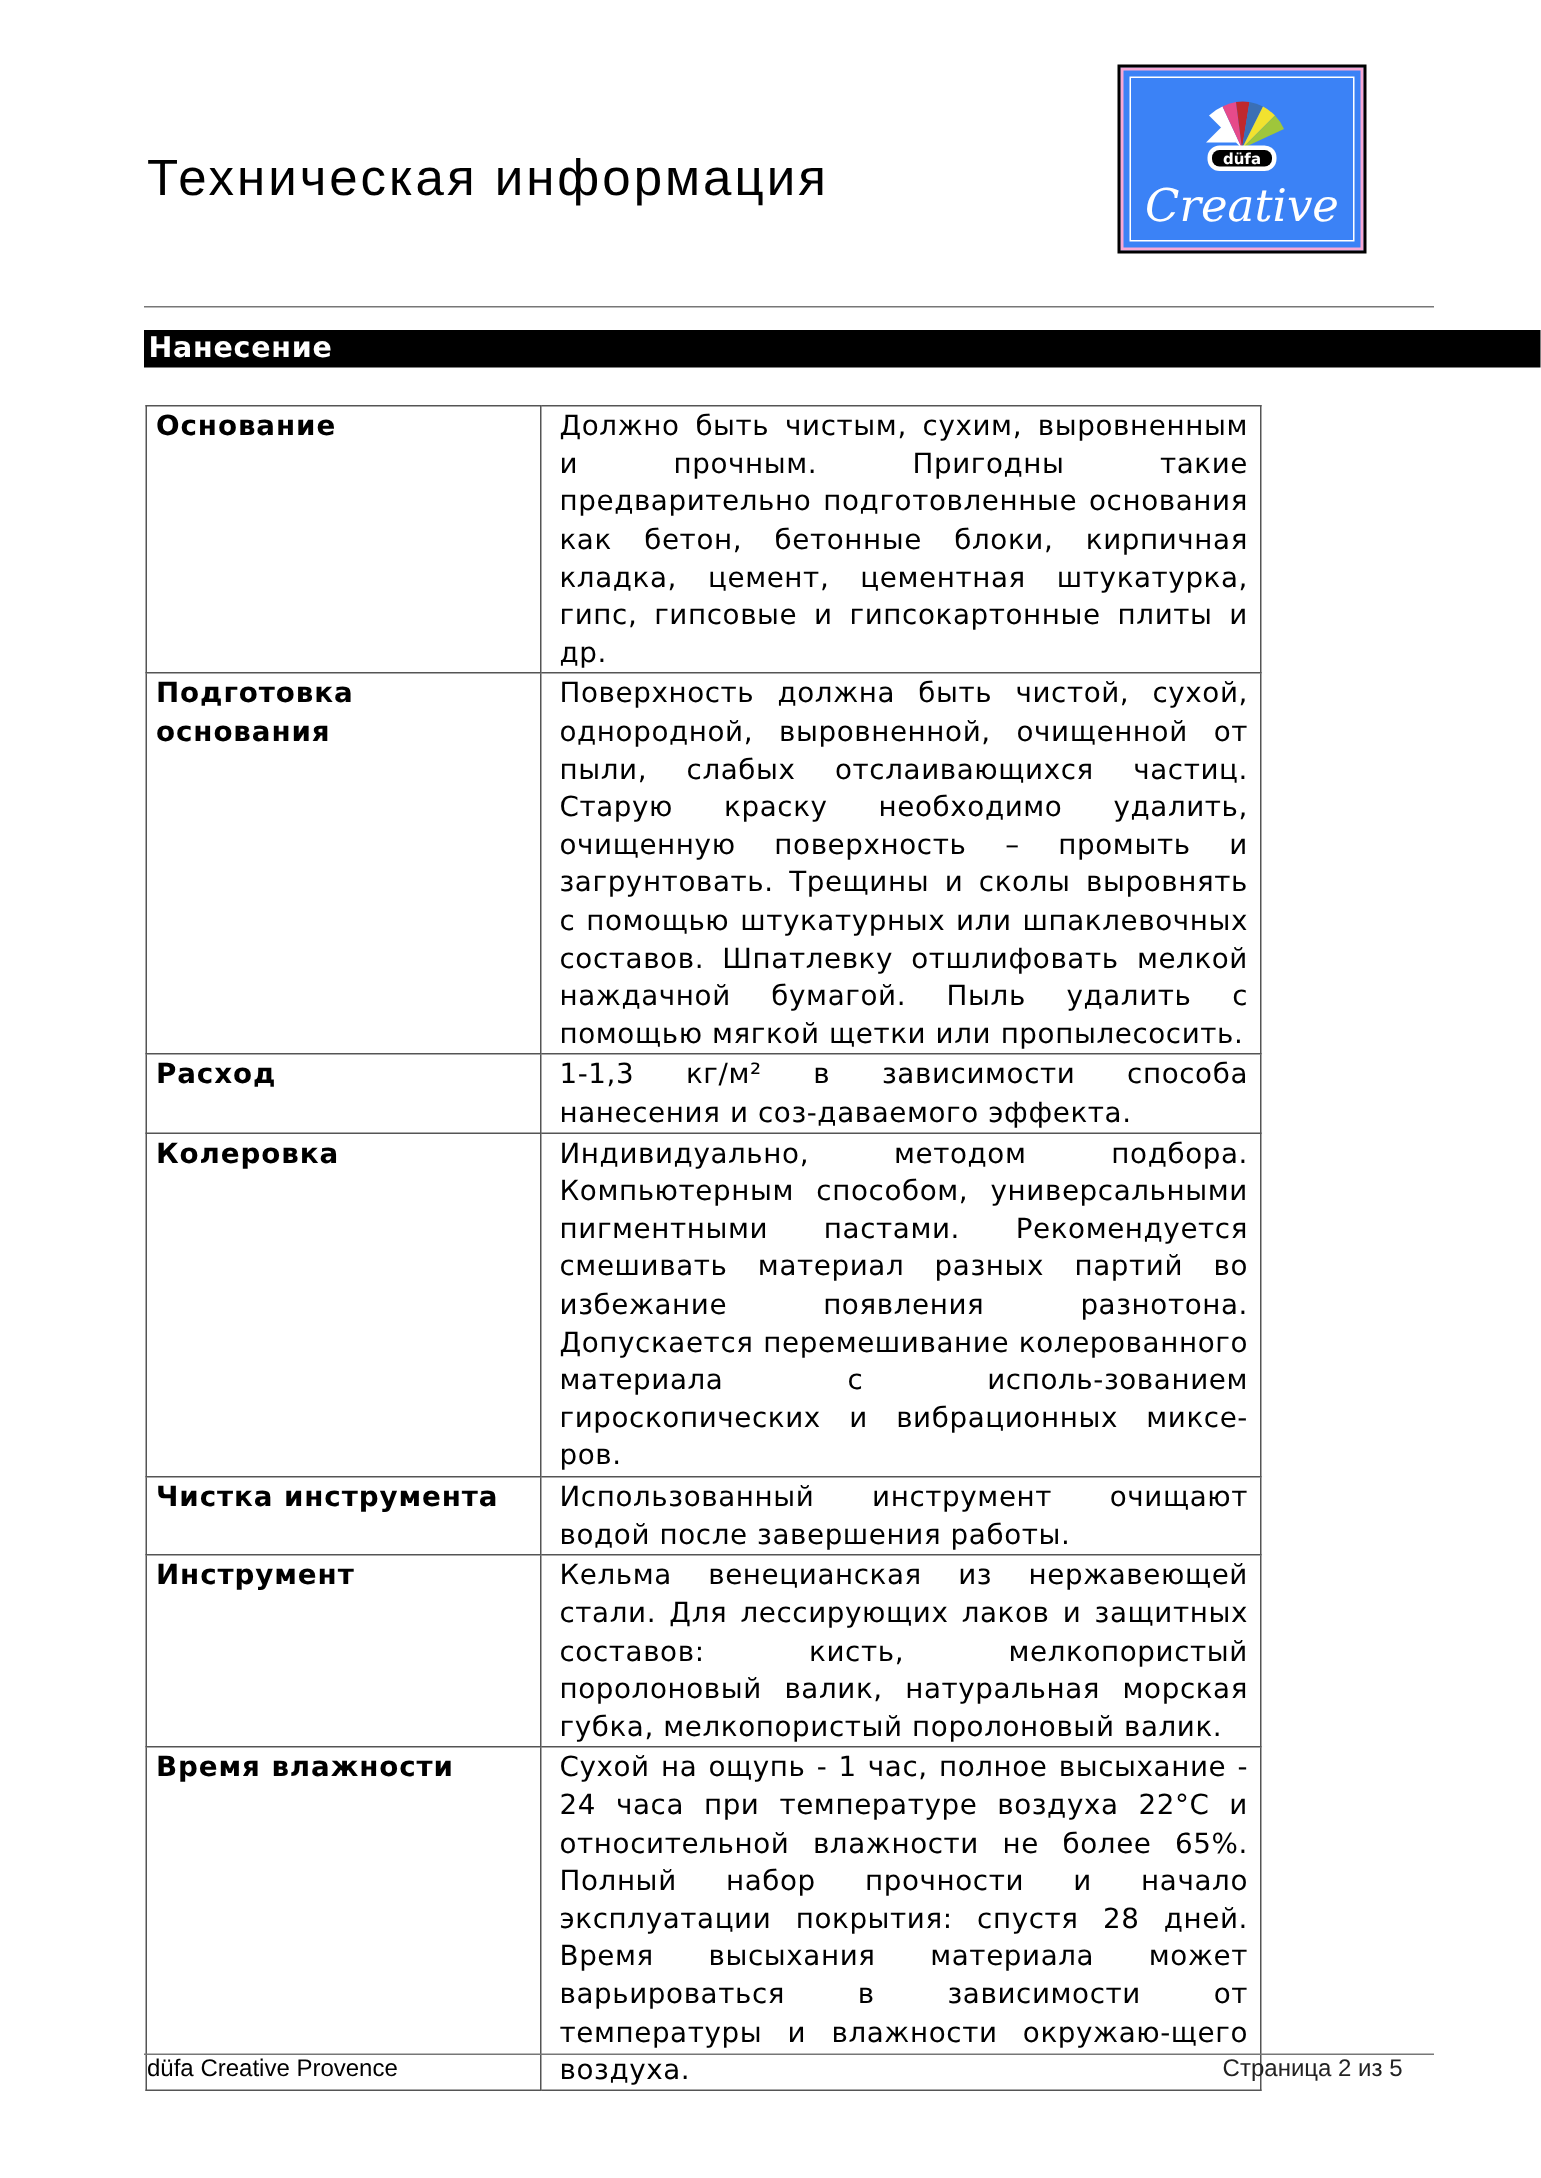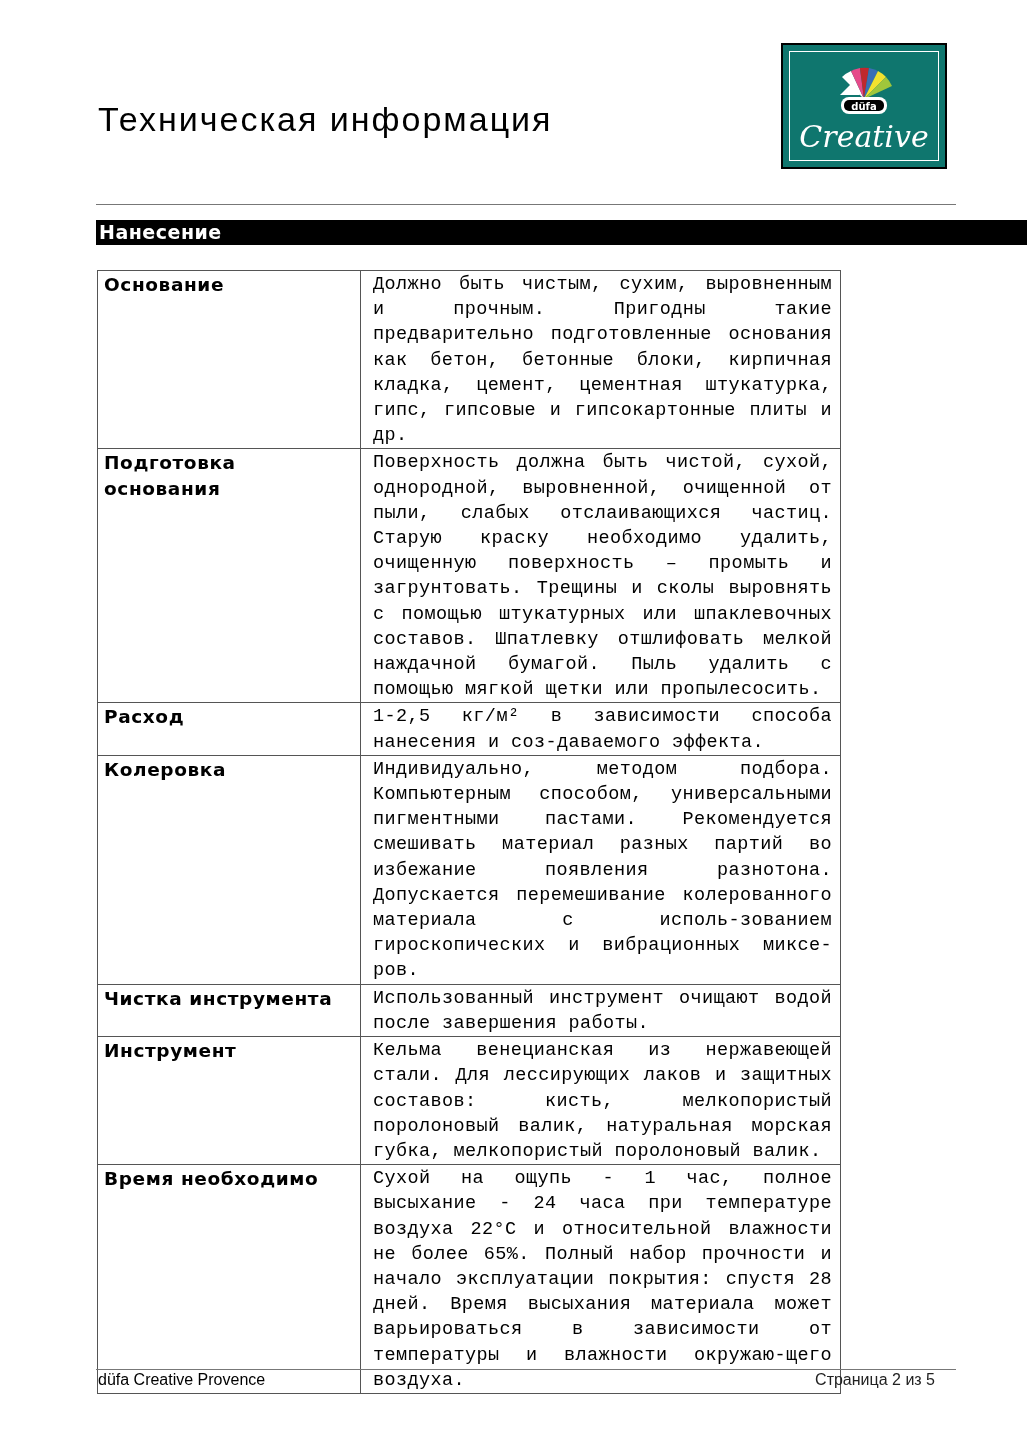--- a/index.html
+++ b/index.html
@@ -1,30 +1,30 @@
 <!DOCTYPE html>
 <html><head>
 <meta charset="utf-8">
 <style>
   html, body { margin:0; padding:0; background:#ffffff; }
   body { width:1027px; height:1452px; position:relative; overflow:hidden;
          font-family:"DejaVu Sans", sans-serif; color:#000; }
   .title { position:absolute; left:98px; top:100px; font-family:"Liberation Sans", sans-serif;
            font-size:34px; letter-spacing:2px; font-weight:normal; margin:0;text-align:center; }
-  .logo { position:absolute; left:783px; top:45px; width:162px; height:122px; background:#0f766e;
-          box-sizing:border-box; border:2px solid #0f766e; outline:2px solid #000; }
+  .logo { position:absolute; left:747px; top:45px; width:162px; height:122px; background:#3b82f6;
+          box-sizing:border-box; border:2px solid #f9a8d4; outline:2px solid #000; }
   .logo-inner { position:absolute; left:4px; top:4px; right:4px; bottom:4px; border:1.5px solid #fff; }
   .logo svg { position:absolute; left:0; top:0; }
   .top-rule { position:absolute; left:96px; top:204px; width:860px; height:1px; background:#777; }
   .section-bar { position:absolute; left:96px; top:220px; width:1004px; height:25px; background:#000000; }
   .section-bar span { position:absolute; left:3px; top:1px; color:#fff; font-weight:bold; font-size:19px; letter-spacing:0.5px; }
   table.spec { position:absolute; left:97px; top:270px; width:744px; border-collapse:collapse; }
   table.spec td { border:1.5px solid #555; vertical-align:top; padding:0; font-size:18.5px; line-height:25.2px; }
   td.label { width:250px; padding:1px 6px 0 6px !important; font-weight:bold; letter-spacing:0.6px; }
-  td.value { padding:1px 8px 0 12px !important; text-align:justify; letter-spacing:0.4px;font-family:Liberation Mono, monospace; }
+  td.value { padding:1px 8px 0 12px !important; text-align:justify; letter-spacing:0.4px; }
   .bottom-rule { position:absolute; left:96px; top:1369px; width:860px; height:1px; background:#777; }
   .footer-left { position:absolute; left:98px; top:1371px; font-family:"Liberation Sans", sans-serif;
                  font-weight:normal; font-size:16px; }
   .footer-right { position:absolute; right:92px; top:1371px; font-family:"Liberation Sans", sans-serif;
                   font-size:16px; color:#222; }
 </style>
 </head>
 <body>
 
 <h1 class="title">Техническая информация</h1>
@@ -59,36 +59,36 @@
       <tr>
         <td class="label">Основание</td>
         <td class="value">Должно быть чистым, сухим, выровненным и прочным. Пригодны такие предварительно подготовленные основания как бетон, бетонные блоки, кирпичная кладка, цемент, цементная штукатурка, гипс, гипсовые и гипсокартонные плиты и др.</td>
       </tr>
       <tr>
         <td class="label">Подготовка основания</td>
         <td class="value">Поверхность должна быть чистой, сухой, однородной, выровненной, очищенной от пыли, слабых отслаивающихся частиц. Старую краску необходимо удалить, очищенную поверхность – промыть и загрунтовать. Трещины и сколы выровнять с помощью штукатурных или шпаклевочных составов. Шпатлевку отшлифовать мелкой наждачной бумагой. Пыль удалить с помощью мягкой щетки или пропылесосить.</td>
       </tr>
       <tr>
         <td class="label">Расход</td>
-        <td class="value">1-2,5 кг/м² в зависимости способа нанесения и соз-даваемого эффекта.</td>
+        <td class="value">1-1,3 кг/м² в зависимости способа нанесения и соз-даваемого эффекта.</td>
       </tr>
       <tr>
         <td class="label">Колеровка</td>
         <td class="value">Индивидуально, методом подбора. Компьютерным способом,  универсальными пигментными пастами. Рекомендуется смешивать материал разных партий во избежание появления разнотона. Допускается перемешивание колерованного материала с исполь-зованием гироскопических и вибрационных миксе-ров.</td>
       </tr>
       <tr>
         <td class="label">Чистка инструмента</td>
         <td class="value">Использованный инструмент очищают водой после завершения работы.</td>
       </tr>
       <tr>
         <td class="label">Инструмент</td>
         <td class="value">Кельма венецианская из нержавеющей стали. Для лессирующих лаков и защитных составов: кисть, мелкопористый поролоновый валик, натуральная морская губка,  мелкопористый поролоновый валик.</td>
       </tr>
       <tr>
-        <td class="label">Время необходимо</td>
+        <td class="label">Время влажности</td>
         <td class="value">Сухой на ощупь - 1 час, полное высыхание - 24 часа при температуре воздуха 22°С и относительной влажности не более 65%. Полный набор прочности и начало эксплуатации покрытия: спустя 28 дней. Время высыхания материала может варьироваться в зависимости от температуры и влажности окружаю-щего воздуха.</td>
       </tr>
     </tbody>
 </table>
 
 <div class="bottom-rule"></div>
 <div class="footer-left">düfa Creative Provence</div>
 <div class="footer-right">Страница 2 из 5</div>
 
 </body></html>

